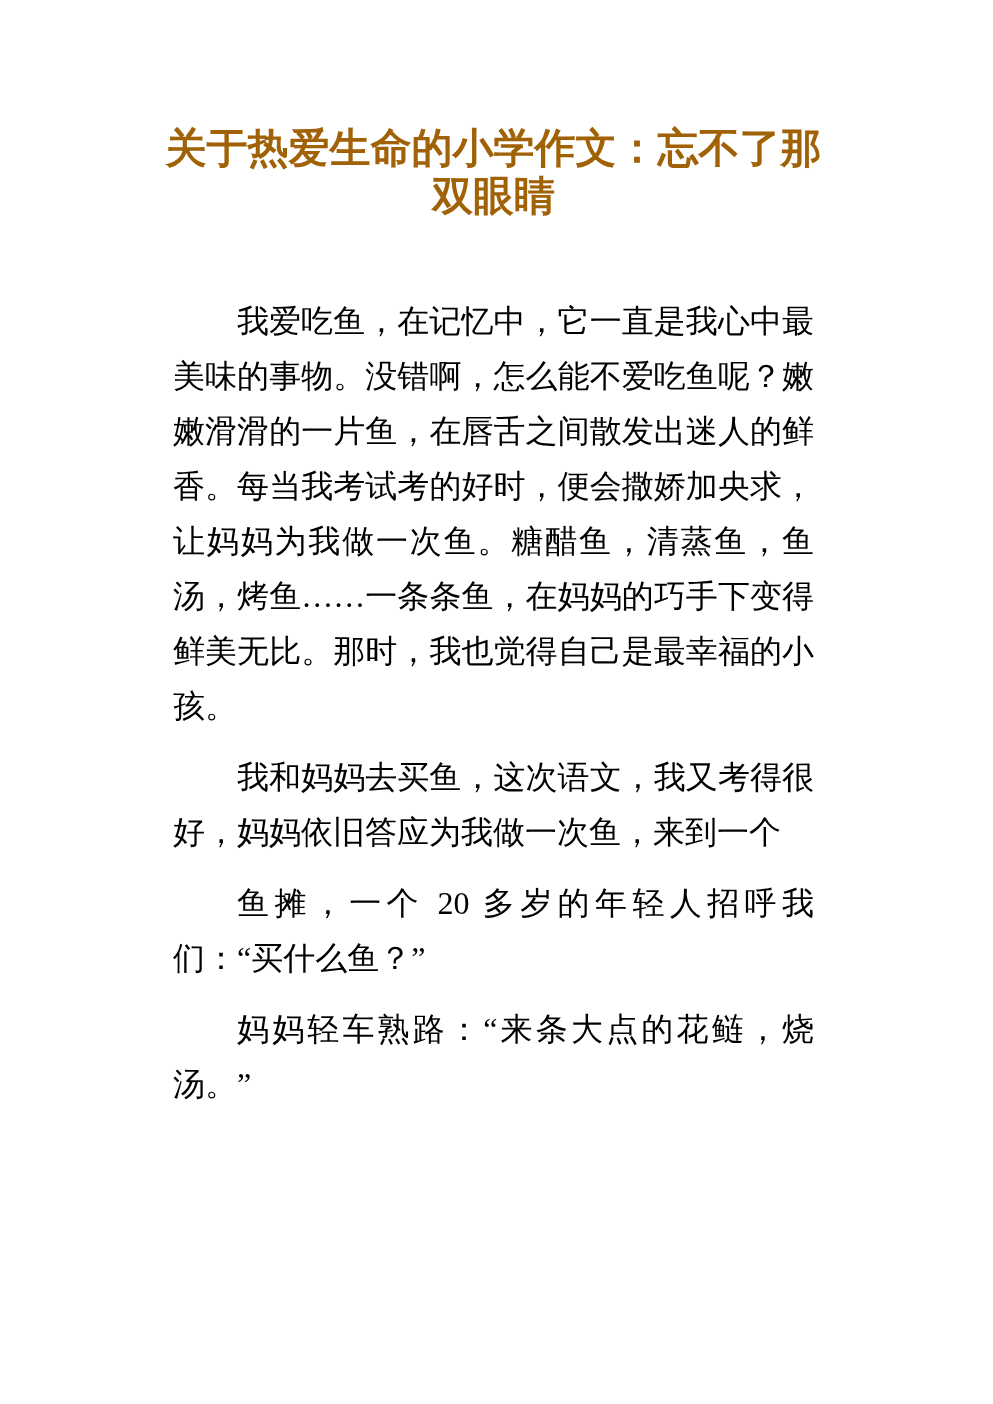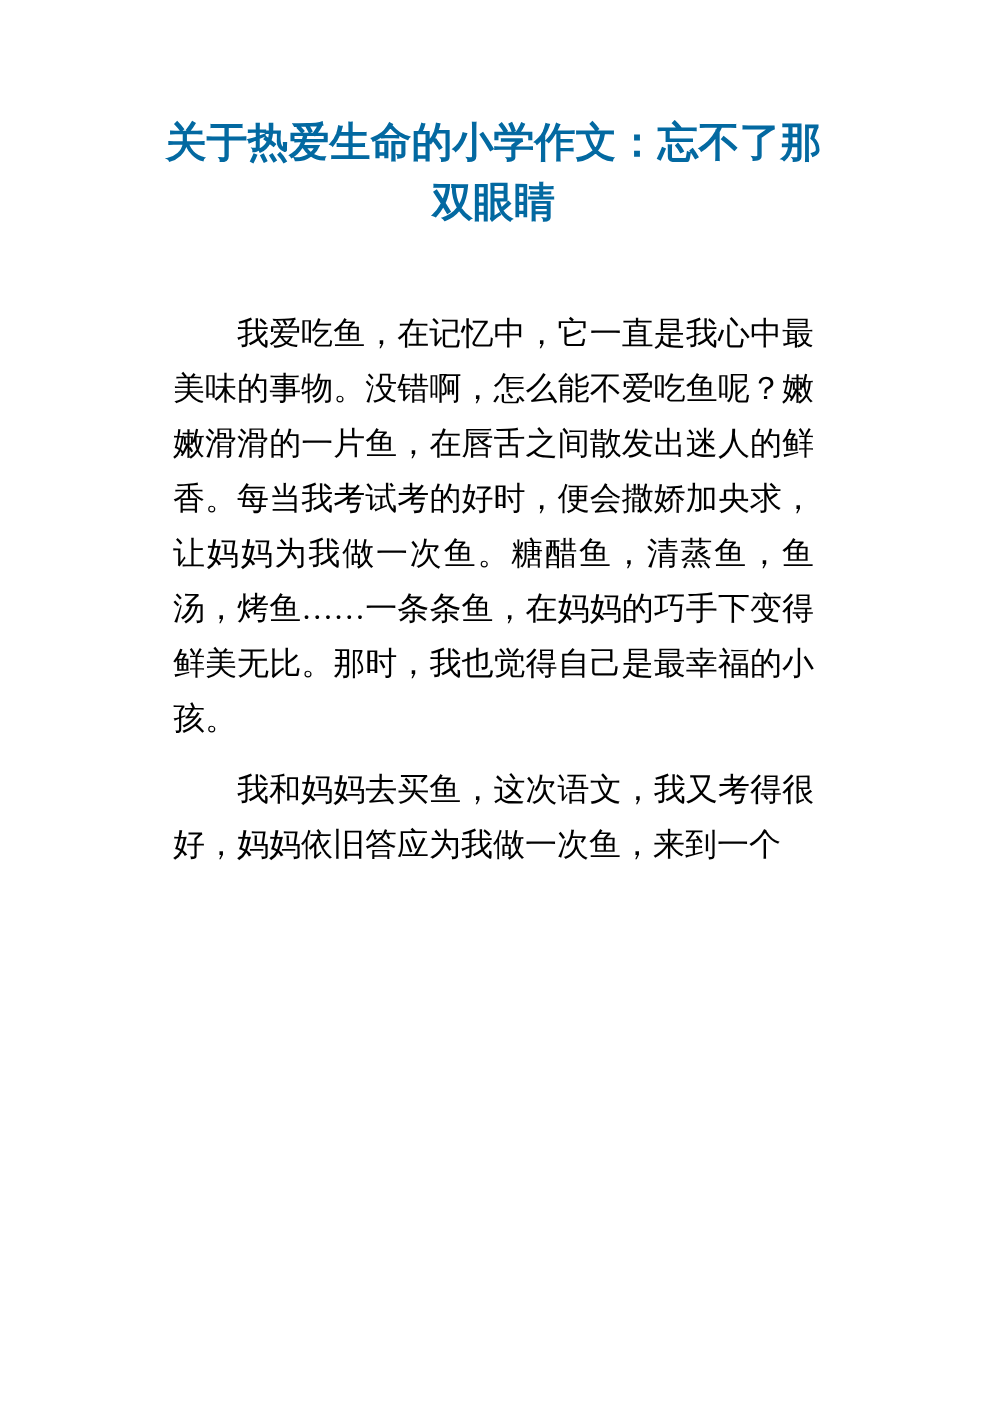--- a/index.html
+++ b/index.html
@@ -16,38 +16,40 @@
     box-sizing: border-box;
     width: 993px;
     min-height: 1404px;
     padding: 112px 163px 60px 157px;
     background: #ffffff;
   }
   .doc-title {
     font-family: "Liberation Sans", "DejaVu Sans", sans-serif;
     font-weight: 700;
     font-size: 41px;
-    line-height: 60px;
+    line-height: 48px;
     text-align: center;
-    color: #0369a1;
-    margin: 0 0 74px 0;
+    color: #a16207;
+    margin: 12px 0 74px 0;
   }
   .doc-body p {
     font-family: "Liberation Serif", "DejaVu Serif", serif;
     font-size: 32px;
     line-height: 55px;
     text-align: justify;
     text-indent: 2em;
     margin: 16px;
     color: #000000;
   }
 </style>
 </head>
 <body>
 
 <div class="page">
   <h1 class="doc-title">关于热爱生命的小学作文：忘不了那双眼睛</h1>
 
   <div class="doc-body">
     <p>我爱吃鱼，在记忆中，它一直是我心中最美味的事物。没错啊，怎么能不爱吃鱼呢？嫩嫩滑滑的一片鱼，在唇舌之间散发出迷人的鲜香。每当我考试考的好时，便会撒娇加央求，让妈妈为我做一次鱼。糖醋鱼，清蒸鱼，鱼汤，烤鱼……一条条鱼，在妈妈的巧手下变得鲜美无比。那时，我也觉得自己是最幸福的小孩。</p>
     <p>我和妈妈去买鱼，这次语文，我又考得很好，妈妈依旧答应为我做一次鱼，来到一个</p>
+    <p>鱼摊，一个 20 多岁的年轻人招呼我们：“买什么鱼？”</p>
+    <p>妈妈轻车熟路：“来条大点的花鲢，烧汤。”</p>
   </div>
 </div>
 
 </body></html>

